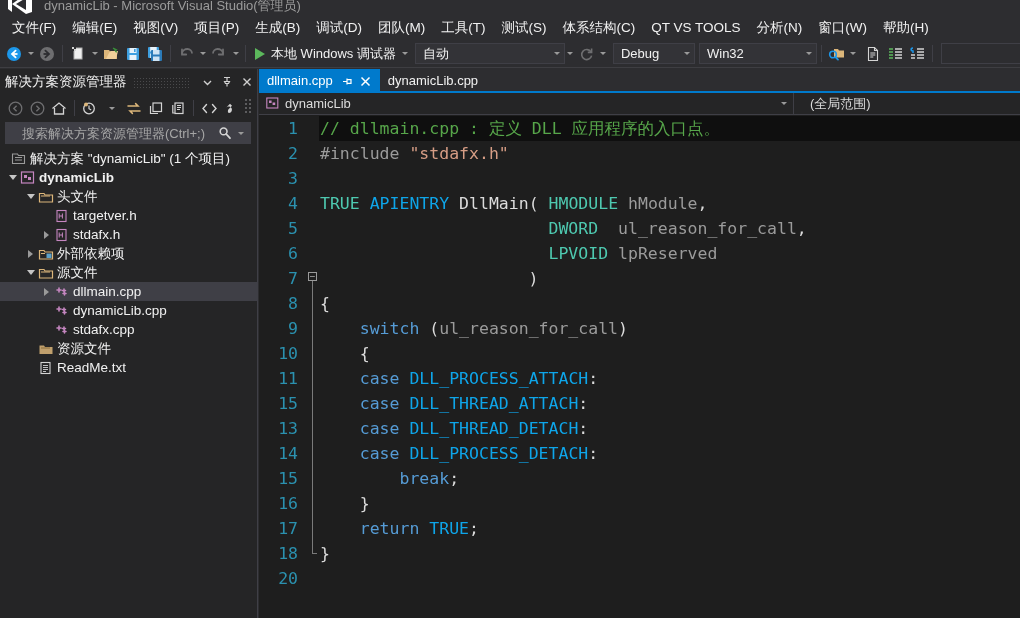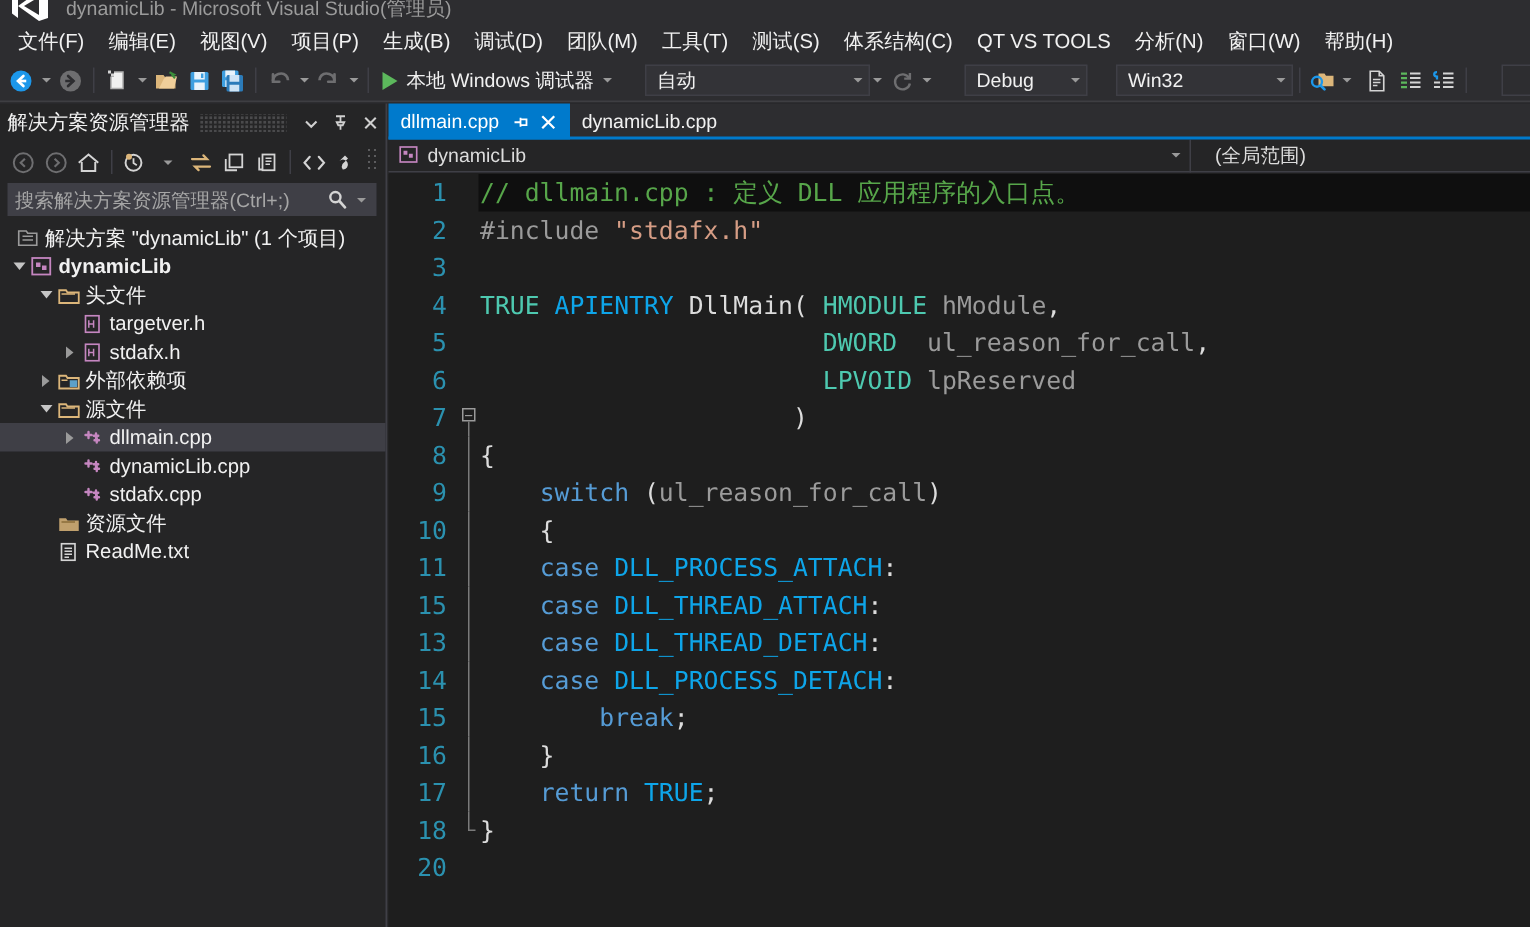--- a/index.html
+++ b/index.html
@@ -68,21 +68,21 @@
   }
   .tri-play{
     width:0;height:0;border-top:6px solid transparent;border-bottom:6px solid transparent;
     border-left:10px solid #5cb85c; margin-right:6px; margin-left:3px;
   }
   .run-label{ font-size:13px; color:#f1f1f1; white-space:nowrap; }
 
   .combo{
     height:21px; background:#333337; border:1px solid #3f3f46;
     display:flex; align-items:center; justify-content:space-between;
-    padding:0 4px 0 7px; margin-left:19px; flex:none;
+    padding:0 4px 0 7px; margin-left:4px; flex:none;
   }
   .combo span.val{ font-size:13px; color:#f1f1f1; white-space:nowrap; }
   .combo .caret{ margin-left:8px; }
   .combo-auto{ width:150px; }
   .combo-debug{ width:82px; }
   .combo-plat{ width:118px; }
   .combo-find{ width:222px; background:#2d2d30; }
 
   
   .solexp{
@@ -119,21 +119,21 @@
     background-size:4px 4px; background-position:1px 1px; opacity:.8;
   }
 
   .se-search{
     margin:1px 6px 0 5px; height:22px; background:#3f3f46;
     display:flex; align-items:center; padding:0 2px 0 5px;
   }
   .se-search input{
     flex:1; background:transparent; border:0; outline:0;
     font-family:"Liberation Sans", sans-serif;
-    font-size:13px; color:#cfcfcf;
+    font-size:13px; color:#cfcfcf;text-align:center;
   }
   .se-search input::placeholder{ color:#a6a6a6; opacity:1; }
   .srch-ic{ width:16px;height:18px;display:flex;align-items:center;justify-content:center;}
 
   .tree{ padding-top:5px; font-size:13.5px; color:#f1f1f1; }
   .trow{
     height:19px; display:flex; align-items:center; white-space:nowrap;
     padding-left:4px; cursor:default;
   }
   .trow.sel{ background:#3f3f46; }

